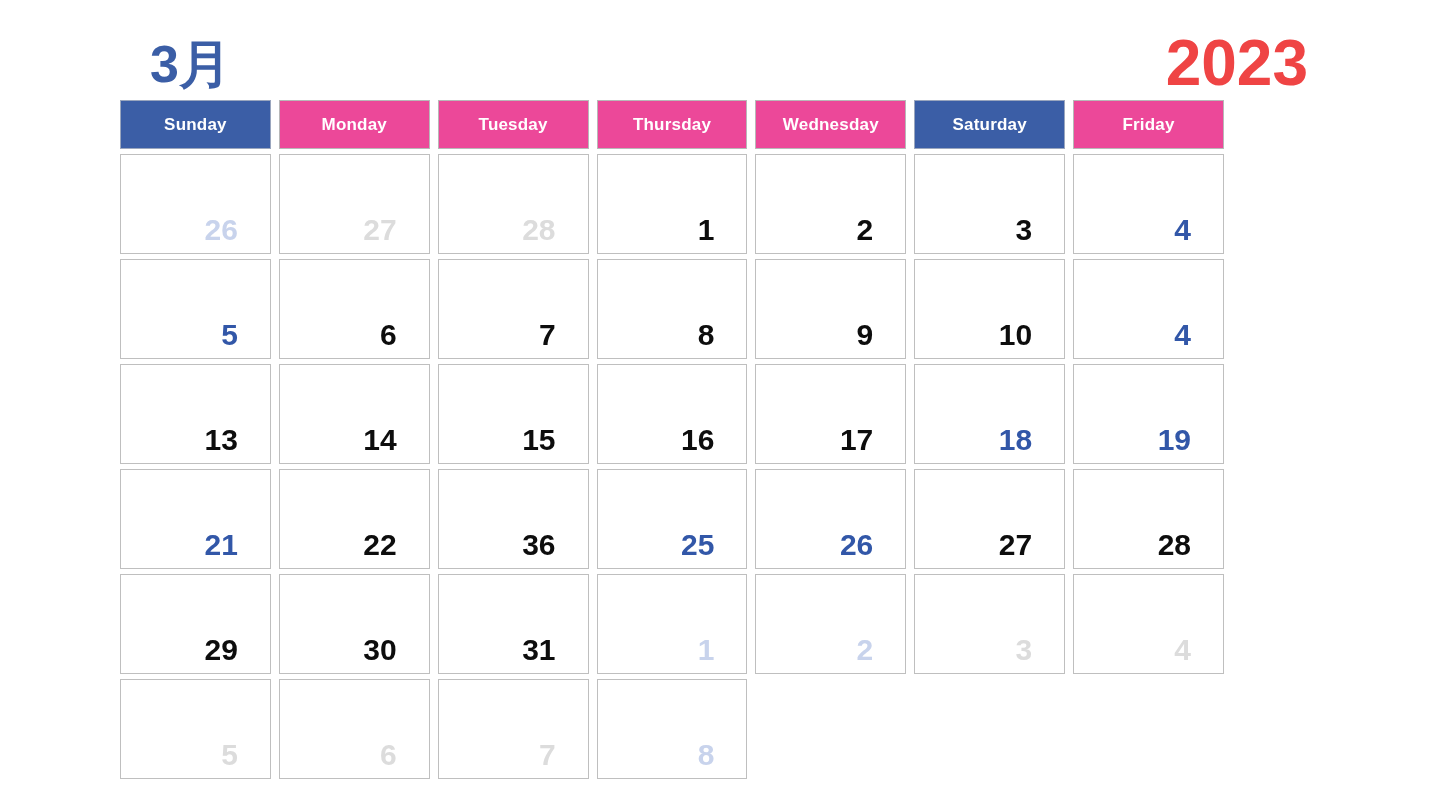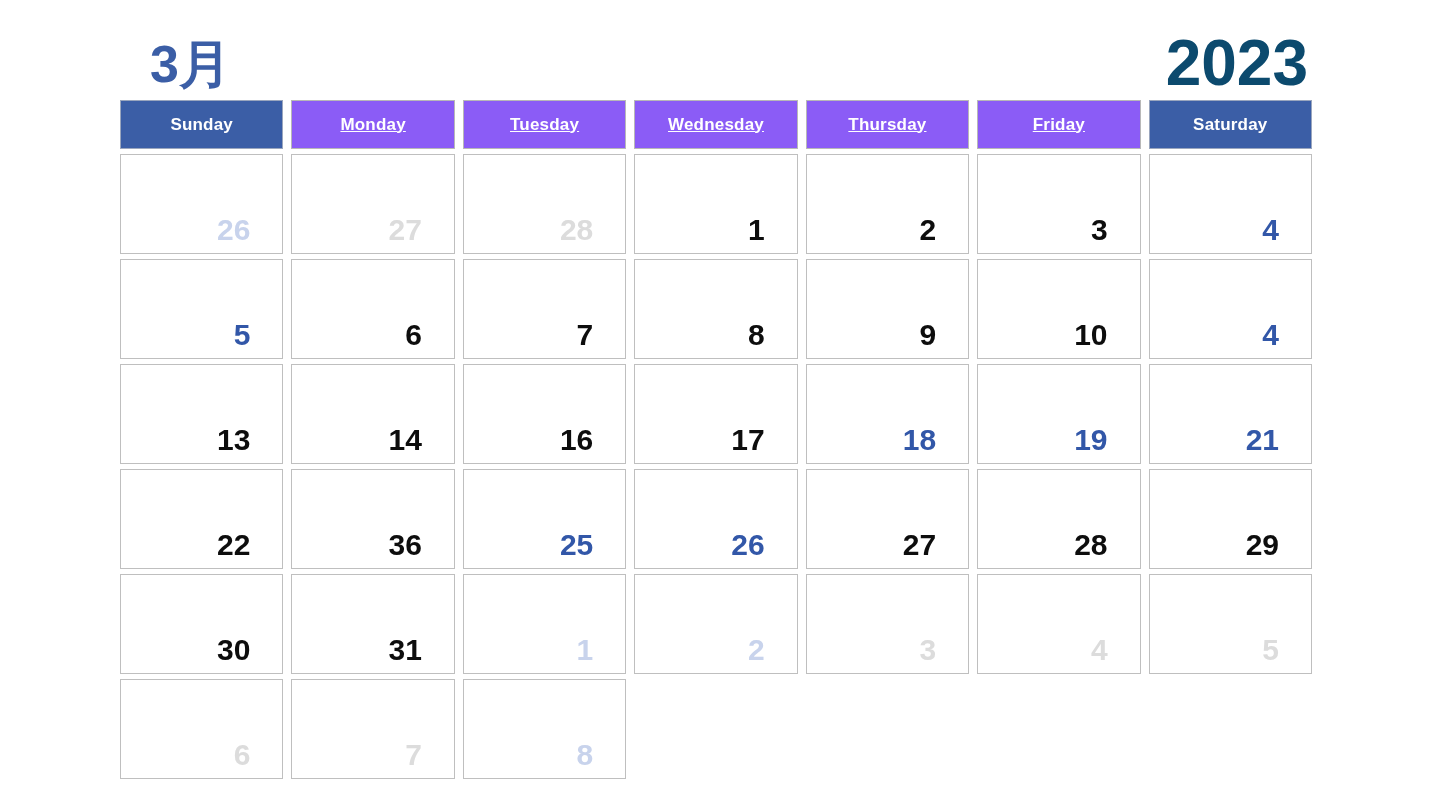--- a/index.html
+++ b/index.html
@@ -38,52 +38,52 @@
     font-weight: bold;
     color: #3B5EA6;
     line-height: 1;
     letter-spacing: 0px;
     padding-left: 30px;
     margin-top: -8px;
   }
   .year-title {
     font-size: 64px;
     font-weight: bold;
-    color: #0c4a6e;
+    color: #ef4444;
     line-height: 1;
     padding-right: 4px;
     margin-top: -10px;
   }
 
   
   .grid {
     position: absolute;
     left: 120px;
     top: 100px;
-    width: 1192px;
+    width: 1104px;
     display: grid;
     grid-template-columns: repeat(7, 1fr);
     column-gap: 8px;
     row-gap: 5px;
     border-radius: 10px;
   }
 
   .dow-cell {
     height: 49px;
     box-sizing: border-box;
     display: flex;
     align-items: center;
     justify-content: center;
     border: 1px solid #B8B8B8;
     color: #ffffff;
     font-size: 17px;
     font-weight: bold;
     letter-spacing: 0.2px;
   }
-  .dow-weekday { background: #8b5cf6; text-decoration: underline; }
+  .dow-weekday { background: #ec4899; }
   .dow-weekend { background: #3B5EA6; border-color: #9AA6BE; }
 
   .day-cell {
     height: 100px;
     box-sizing: border-box;
     border: 1px solid #BFBFBF;
     background: #ffffff;
     position: relative;
     display: flex;
     align-items: flex-end;
@@ -114,31 +114,31 @@
       <div class="dow-cell dow-weekend">
         <span>Sunday</span>
       </div>
       <div class="dow-cell dow-weekday">
         <span>Monday</span>
       </div>
       <div class="dow-cell dow-weekday">
         <span>Tuesday</span>
       </div>
       <div class="dow-cell dow-weekday">
+        <span>Thursday</span>
+      </div>
+      <div class="dow-cell dow-weekday">
         <span>Wednesday</span>
-      </div>
-      <div class="dow-cell dow-weekday">
-        <span>Thursday</span>
-      </div>
-      <div class="dow-cell dow-weekday">
-        <span>Friday</span>
       </div>
       <div class="dow-cell dow-weekend">
         <span>Saturday</span>
       </div>
+      <div class="dow-cell dow-weekday">
+        <span>Friday</span>
+      </div>
       <div class="day-cell">
         <span class="day-num n-mutedblue">26</span>
       </div>
       <div class="day-cell">
         <span class="day-num n-mutedgray">27</span>
       </div>
       <div class="day-cell">
         <span class="day-num n-mutedgray">28</span>
       </div>
       <div class="day-cell">
@@ -174,20 +174,23 @@
       <div class="day-cell">
         <span class="day-num n-blue">4</span>
       </div>
       <div class="day-cell">
         <span class="day-num n-black">13</span>
       </div>
       <div class="day-cell">
         <span class="day-num n-black">14</span>
       </div>
       <div class="day-cell">
+        <span class="day-num n-black">15</span>
+      </div>
+      <div class="day-cell">
         <span class="day-num n-black">16</span>
       </div>
       <div class="day-cell">
         <span class="day-num n-black">17</span>
       </div>
       <div class="day-cell">
         <span class="day-num n-blue">18</span>
       </div>
       <div class="day-cell">
         <span class="day-num n-blue">19</span>

